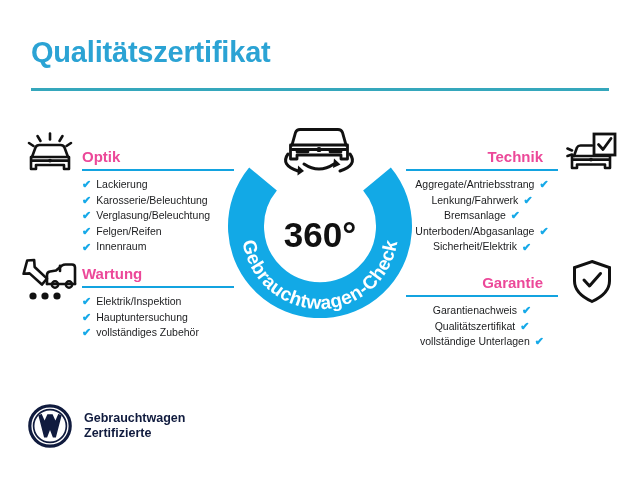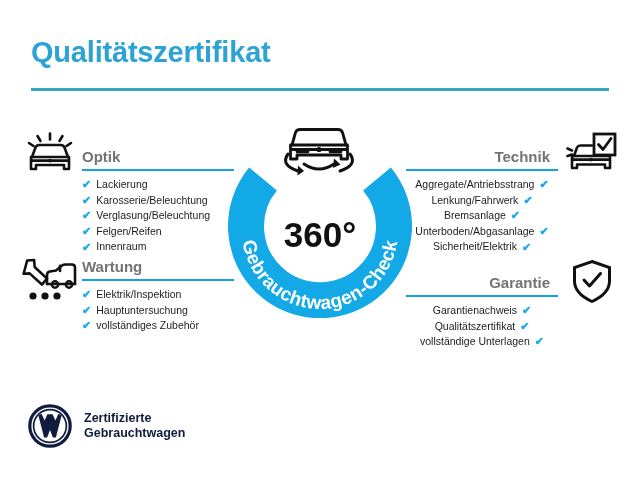--- a/index.html
+++ b/index.html
@@ -45,21 +45,21 @@
   }
   .sec-head {
     position: relative;
     height: 30px;
   }
   .sec-title {
     position: absolute;
     bottom: 6px;
     font-size: 15px;
     font-weight: 700;
-    color: #737373;
+    color: #ec4899;
     white-space: nowrap;
   }
   .sec-rule {
     position: absolute;
     bottom: 0px;
     height: 2px;
     background: #13A3E0;
   }
 
   .list {
@@ -83,28 +83,28 @@
     line-height: 1;
   }
 
   
   .col-left .list li { justify-content: flex-start; }
   .col-left .ck { margin-right: 5px; }
 
   
   .col-right .list li { justify-content: center; }
   .col-right .ck { margin-left: 5px; }
-  .col-right .sec-title { right: 8px; text-align: center; }
+  .col-right .sec-title { right: 15px; text-align: center; }
   .col-right .sec-rule { right: 0; }
   .col-left .sec-title { left: 0; }
   .col-left .sec-rule { left: 0; }
 
   
   #sec-optik   { left: 82px;  top: 141px; width: 152px; }
-  #sec-wartung { left: 82px;  top: 251px; width: 152px; }
+  #sec-wartung { left: 82px;  top: 258px; width: 152px; }
   #sec-technik { left: 406px; top: 141px; width: 152px; }
   #sec-garantie{ left: 406px; top: 267px; width: 152px; }
   #sec-optik .sec-rule, #sec-wartung .sec-rule,
   #sec-technik .sec-rule, #sec-garantie .sec-rule { width: 152px; }
 
   
   .icon-box { position: absolute; }
   #icon-optik    { left: 25px;  top: 132px; }
   #icon-wartung  { left: 22px;  top: 257px; }
   #icon-technik  { left: 566px; top: 132px; }
@@ -341,18 +341,18 @@
   </div>
 
   <div id="footer-logo">
     <svg width="44" height="44" viewBox="0 0 44 44">
       <circle cx="22" cy="22" r="20.2" fill="none" stroke="#101B3E" stroke-width="3.2"></circle>
       <circle cx="22" cy="22" r="16.4" fill="none" stroke="#101B3E" stroke-width="1.7"></circle>
       <path d="M13.6 9.7 L16.6 16.6 L19.4 10.3 L24.6 10.3 L27.4 16.6 L30.4 9.7
                L33.6 11.6 L27.9 33.6 L24.9 33.6 L22 25.9 L19.1 33.6 L16.1 33.6 L10.4 11.6 Z" fill="#101B3E"></path>
     </svg>
     <div class="vw-text">
+      <div>Gebrauchtwagen</div>
       <div>Zertifizierte</div>
-      <div>Gebrauchtwagen</div>
     </div>
   </div>
 
 </div>
 
 </body></html>

